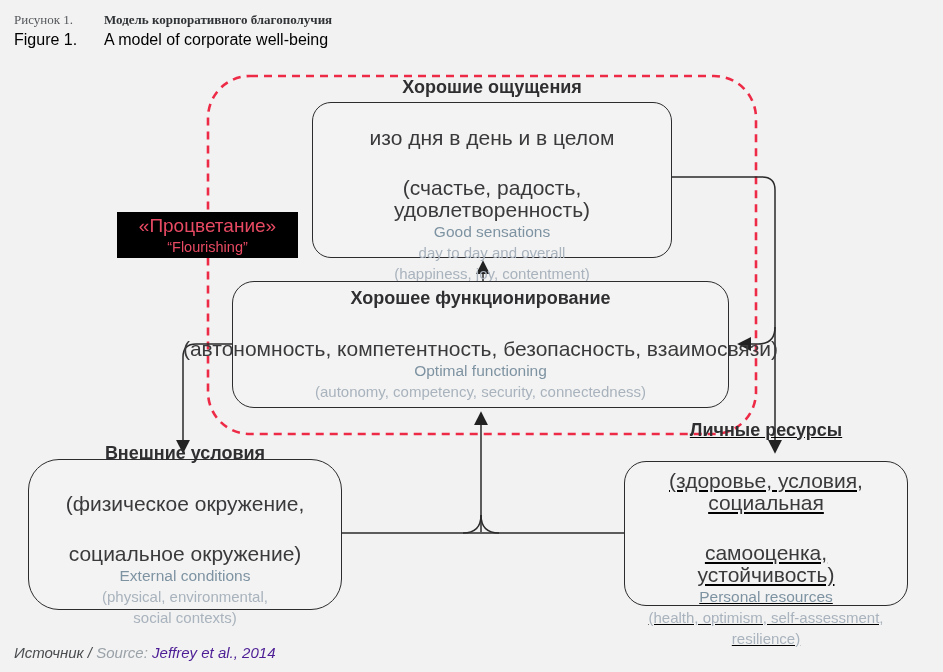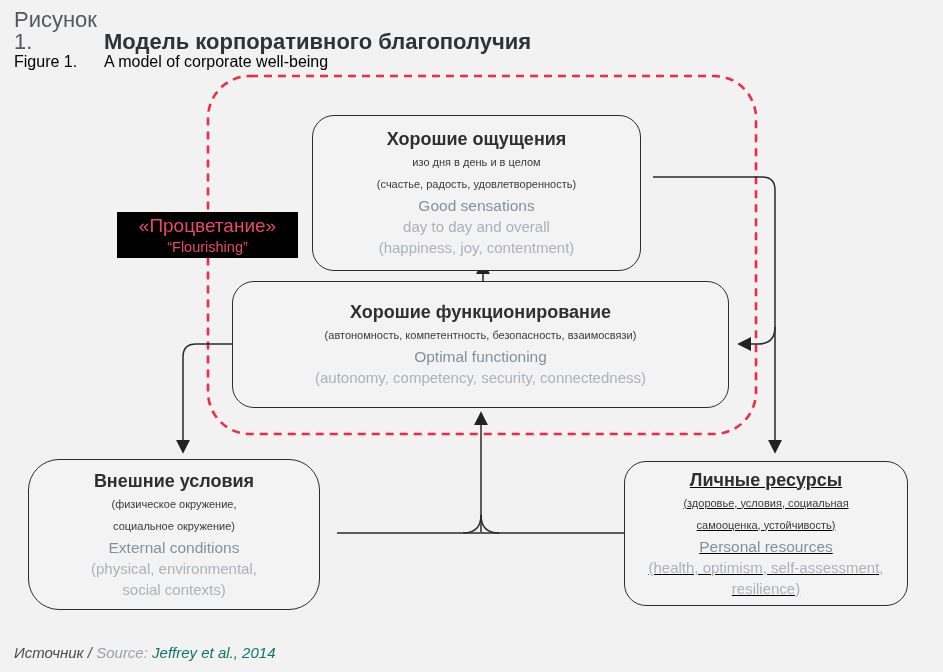--- a/index.html
+++ b/index.html
@@ -10,58 +10,58 @@
     position:relative;
     overflow:hidden;
   }
   .stage { position:absolute; inset:0; width:943px; height:672px; }
 
   
   svg.connectors { position:absolute; left:0; top:0; z-index:0; }
 
   
   .title-block { position:absolute; left:14px; top:9px; z-index:2; }
-  .t1 { font-size:22px; color:#55585c; line-height:22px; }
+  .t1 { font-size:13px; color:#55585c; line-height:22px;font-family:Liberation Serif, serif; }
   .t1 .t-label { display:inline-block; width:90px; }
   .t1 strong { color:#303336; font-weight:bold; }
   .t2 { font-size:16px; color:#000000; line-height:18px; }
   .t2 .t-label { display:inline-block; width:90px; }
 
   
   .box {
     position:absolute; z-index:1;
     border:1.5px solid #2c2c2e; border-radius:22px;
     background:#f3f3f3;
     display:flex; flex-direction:column; justify-content:center; align-items:center;
     text-align:center; padding:6px 10px; box-sizing:border-box;
   }
-  .box-top   { left:312px; top:115px; width:329px; height:156px; }
+  .box-top   { left:312px; top:102px; width:360px; height:156px;border-radius:19px; }
   .box-mid   { left:232px; top:281px; width:497px; height:127px; }
-  .box-bl    { left:28px;  top:459px; width:292px; height:151px;border-radius:31px; }
+  .box-bl    { left:28px;  top:459px; width:314px; height:151px;border-radius:31px; }
   .box-br    { left:624px; top:461px; width:284px; height:145px;text-decoration:underline; }
 
   .ru-title { font-weight:bold; font-size:18px; color:#2f2f31; line-height:23px; }
-  .ru       { font-size:11px; color:#3a3a3c; line-height:22px; }
+  .ru       { font-size:21px; color:#3a3a3c; line-height:22px;margin-top:28px; }
   .en-title { font-size:15.5px; color:#7e93a2; line-height:21px; }
   .en       { font-size:15px;   color:#a9b3bd; line-height:21px; }
   .nowrap   { white-space:nowrap; }
 
   
   .flourish {
     position:absolute; left:117px; top:212px; width:181px; z-index:2;
     text-align:center; background:#000000; padding:2px 0;
   }
   .flourish-ru { font-size:19px; color:#e84a63; line-height:24px; }
   .flourish-en { font-size:14.5px; color:#e84a63; line-height:18px; }
 
   
   .source { position:absolute; left:14px; top:644px; z-index:2; font-style:italic; font-size:15px; }
   .src-ru   { color:#4a4d50; }
   .src-en   { color:#9aa2a8; }
-  .src-cite { color:#0f766e;font-style:italic; }
+  .src-cite { color:#4c1d95;font-style:italic; }
 </style>
 </head>
 <body>
 
 <div class="stage">
 
   <svg class="connectors" width="943" height="672" viewBox="0 0 943 672">
     <defs>
       <marker id="ah" viewBox="0 0 10 10" refX="8" refY="5" markerWidth="9.5" markerHeight="9.5" orient="auto-start-reverse">
         <path d="M0,0 L10,5 L0,10 Z" fill="#222"></path>
@@ -106,21 +106,21 @@
   <div class="box box-top">
     <div class="ru-title">Хорошие ощущения</div>
     <div class="ru">изо дня в день и в целом</div>
     <div class="ru">(счастье, радость, удовлетворенность)</div>
     <div class="en-title">Good sensations</div>
     <div class="en">day to day and overall</div>
     <div class="en">(happiness, joy, contentment)</div>
   </div>
 
   <div class="box box-mid">
-    <div class="ru-title">Хорошие функционирование</div>
+    <div class="ru-title">Хорошее функционирование</div>
     <div class="ru nowrap">(автономность, компетентность, безопасность, взаимосвязи)</div>
     <div class="en-title">Optimal functioning</div>
     <div class="en">(autonomy, competency, security, connectedness)</div>
   </div>
 
   <div class="box box-bl">
     <div class="ru-title">Внешние условия</div>
     <div class="ru">(физическое окружение,</div>
     <div class="ru">социальное окружение)</div>
     <div class="en-title">External conditions</div>

